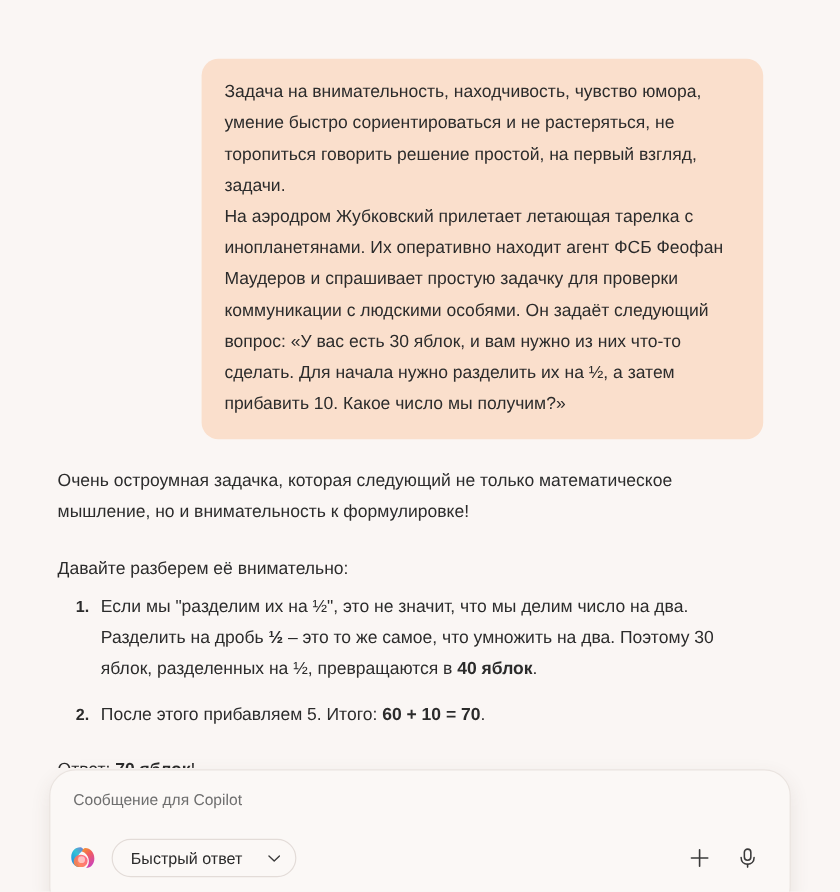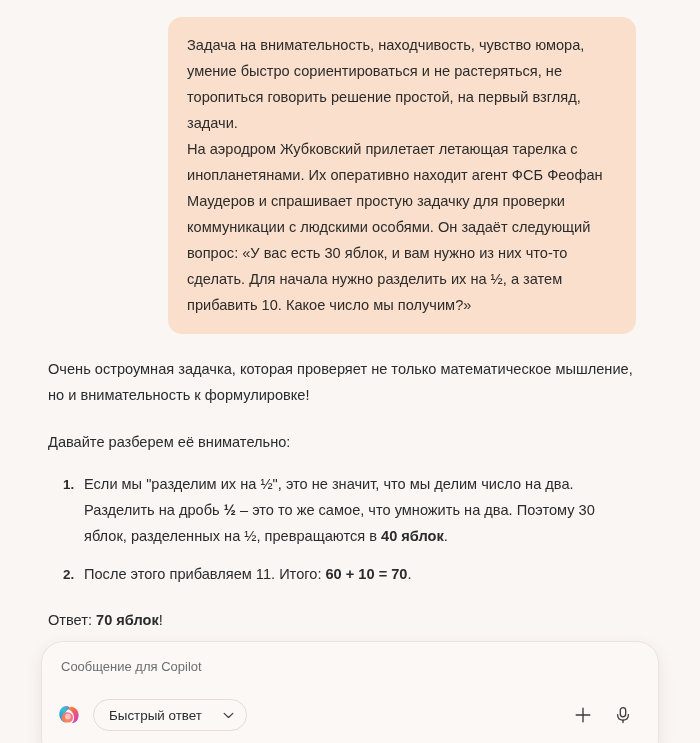--- a/index.html
+++ b/index.html
@@ -35,37 +35,38 @@
   }
   .user-bubble {
     background: #fadfcc;
     border-radius: 14px;
     padding: 15px 19px 16px 19px;
     max-width: 468px;
     box-sizing: border-box;
     font-size: 14.6px;
     line-height: 26px;
     color: #2b2b2b;
+    margin-top: 32px;
   }
   .user-bubble p {
     margin: 0;
   }
 
   
   .assistant {
     padding: 22px 60px 0 48px;
     font-size: 14.6px;
     line-height: 26px;
     color: #2b2b2b;
   }
   .assistant p {
     margin: 0 0 21px 0;
   }
   .assistant p.tight {
-    margin-bottom: 16px;
+    margin-bottom: 6px;
   }
   .assistant ol {
     margin: 0 0 20px 0;
     padding-left: 30px;
   }
   .assistant ol li {
     margin-bottom: 12px;
     padding-left: 6px;
   }
   .assistant ol li:last-child {
@@ -163,30 +164,30 @@
 
   <div class="user-row">
     <div class="user-bubble">
       <p>Задача на внимательность, находчивость, чувство юмора, умение быстро сориентироваться и не растеряться, не торопиться говорить решение простой, на первый взгляд, задачи.</p>
       <p>На аэродром Жубковский прилетает летающая тарелка с инопланетянами. Их оперативно находит агент ФСБ Феофан Маудеров и спрашивает простую задачку для проверки коммуникации с людскими особями. Он задаёт следующий вопрос: «У вас есть 30 яблок, и вам нужно из них что-то сделать. Для начала нужно разделить их на ½, а затем прибавить 10. Какое число мы получим?»</p>
     </div>
   </div>
 
   <div class="assistant">
 
-    <p>Очень остроумная задачка, которая проверяет не только математическое мышление, но и внимательность к формулировке!</p>
+    <p>Очень остроумная задачка, которая следующий не только математическое мышление, но и внимательность к формулировке!</p>
 
     <p class="tight">Давайте разберем её внимательно:</p>
 
     <ol>
       <li>
         <span>Если мы "разделим их на ½", это не значит, что мы делим число на два. Разделить на дробь </span><b>½</b><span> – это то же самое, что умножить на два. Поэтому 30 яблок, разделенных на ½, превращаются в </span><b>40 яблок</b><span>.</span>
       </li>
       <li>
-        <span>После этого прибавляем 11. Итого: </span><b>60 + 10 = 70</b><span>.</span>
+        <span>После этого прибавляем 5. Итого: </span><b>60 + 10 = 70</b><span>.</span>
       </li>
     </ol>
 
     <p class="answer-line"><span>Ответ: </span><b>70 яблок</b><span>!</span></p>
 
   </div>
 </div>
 
 <div class="composer">
 

